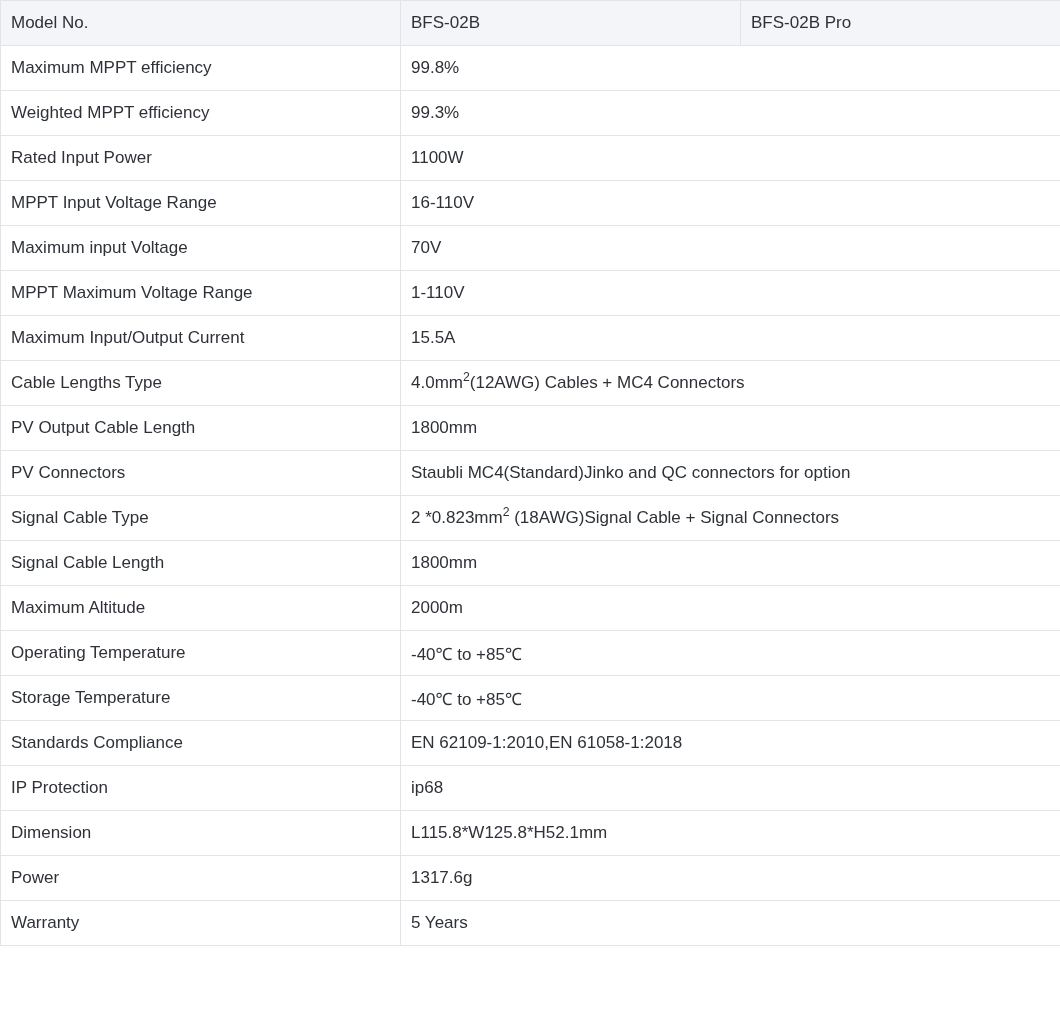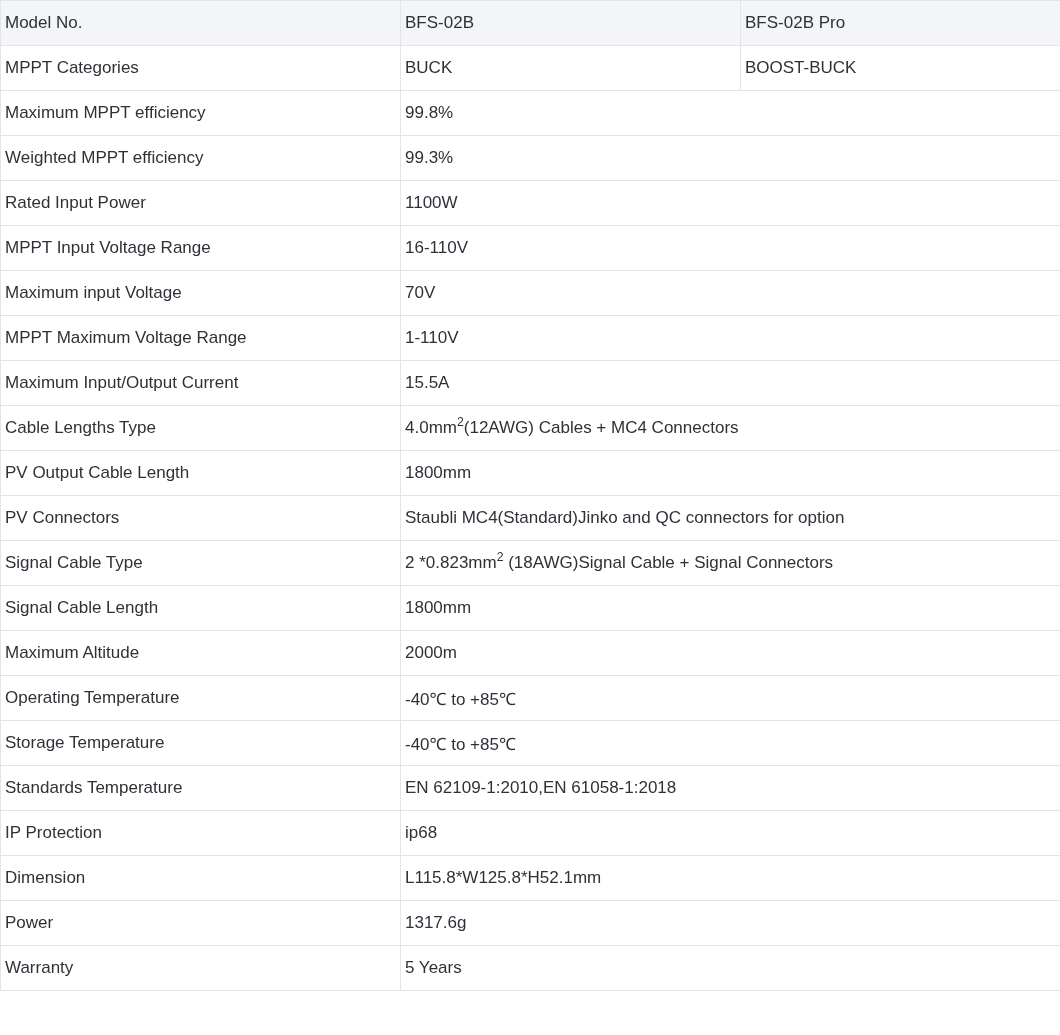--- a/index.html
+++ b/index.html
@@ -17,21 +17,21 @@
   }
   table.spec-table {
     border-collapse: collapse;
     width: 1060px;
     table-layout: fixed;
     font-size: 17px;
   }
   table.spec-table td {
     border: 1px solid #e2e4e9;
     height: 45px;
-    padding: 0 4px;
+    padding: 0 10px;
     vertical-align: middle;
     overflow: hidden;
     white-space: nowrap;
     background: #ffffff;
   }
   .col-label { width: 400px; }
   .col-v1    { width: 340px; }
   .col-v2    { width: 320px; }
   tr.header-row td { background: #f4f5f8; }
   sup {
@@ -48,25 +48,20 @@
     <colgroup>
       <col class="col-label">
       <col class="col-v1">
       <col class="col-v2">
     </colgroup>
     <tbody id="spec-body">
         <tr class="header-row">
           <td>Model No.</td>
           <td>BFS-02B</td>
           <td>BFS-02B Pro</td>
-        </tr>
-        <tr>
-          <td>MPPT Categories</td>
-          <td>BUCK</td>
-          <td>BOOST-BUCK</td>
         </tr>
         <tr>
           <td>Maximum MPPT efficiency</td>
           <td colspan="2">99.8%</td>
         </tr>
         <tr>
           <td>Weighted MPPT efficiency</td>
           <td colspan="2">99.3%</td>
         </tr>
         <tr>
@@ -115,21 +110,21 @@
         </tr>
         <tr>
           <td>Operating Temperature</td>
           <td colspan="2">-40℃ to +85℃</td>
         </tr>
         <tr>
           <td>Storage Temperature</td>
           <td colspan="2">-40℃ to +85℃</td>
         </tr>
         <tr>
-          <td>Standards Temperature</td>
+          <td>Standards Compliance</td>
           <td colspan="2">EN 62109-1:2010,EN 61058-1:2018</td>
         </tr>
         <tr>
           <td>IP Protection</td>
           <td colspan="2">ip68</td>
         </tr>
         <tr>
           <td>Dimension</td>
           <td colspan="2">L115.8*W125.8*H52.1mm</td>
         </tr>

